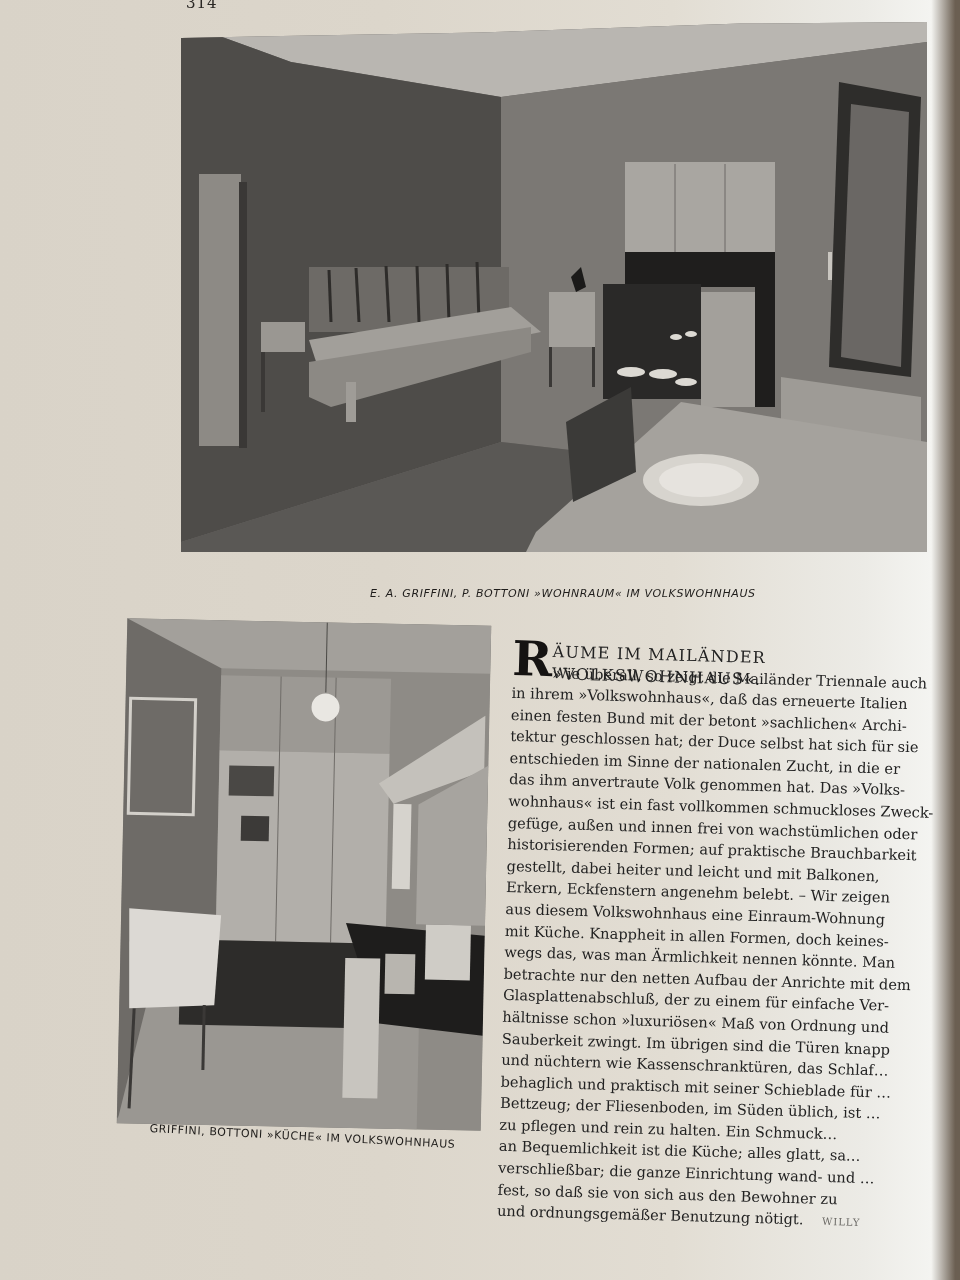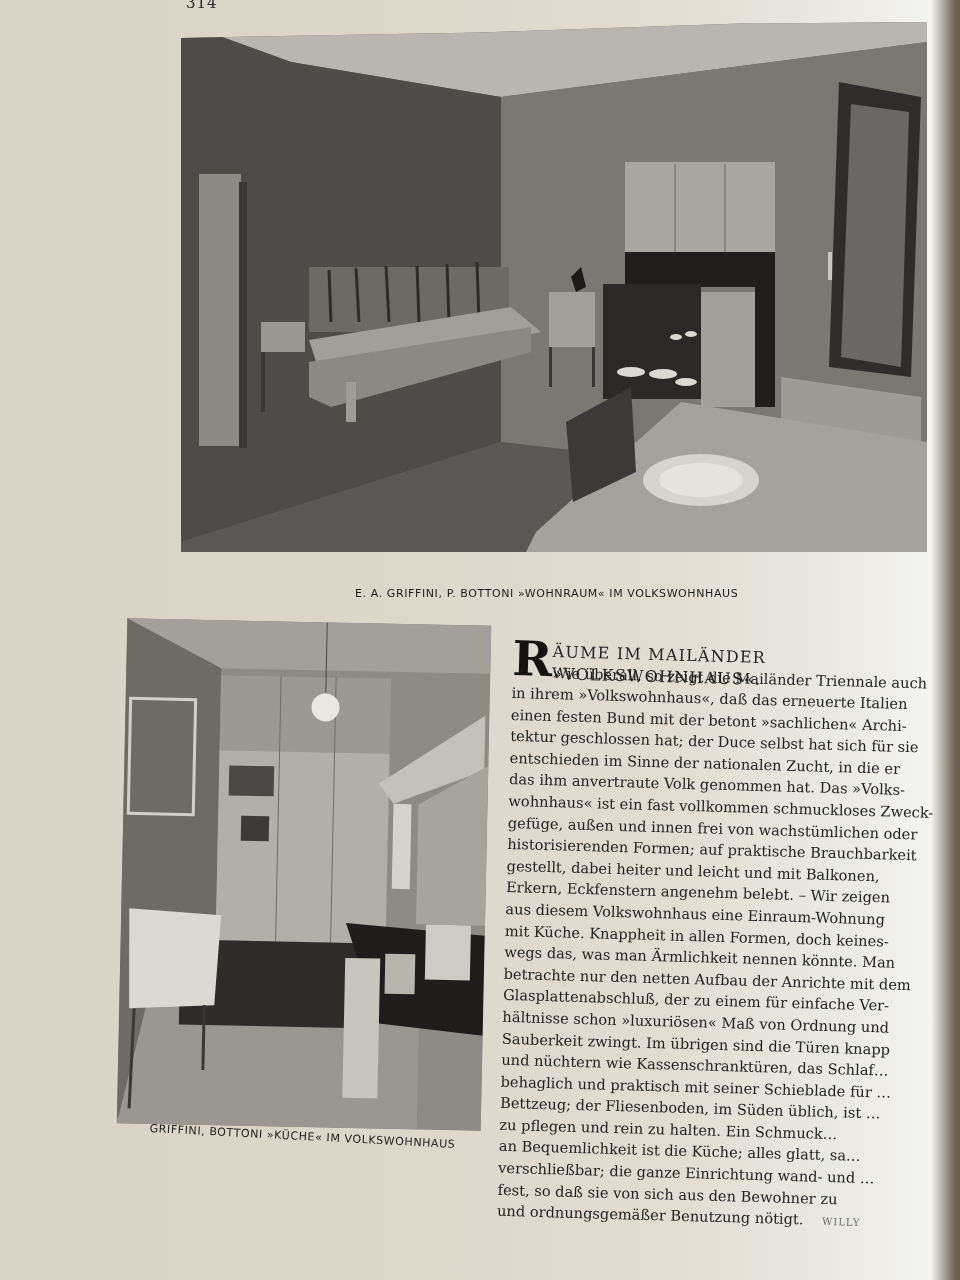--- a/index.html
+++ b/index.html
@@ -23,21 +23,21 @@
   }
   .photo-kitchen {
     left:122px; top:622px; width:364px; height:505px;
     transform: rotate(1.2deg);
     background:#8a8782;
   }
   .caption {
     position:absolute; font-family: "DejaVu Sans", sans-serif; font-size:11px;
     letter-spacing:0.6px; color:#1f1d1b; white-space:nowrap;
   }
-  .caption-living { left:355px; top:587px; }
+  .caption-living { left:370px; top:587px;font-style:italic; }
   .caption-kitchen { left:150px; top:1122px; transform: rotate(3deg); transform-origin:left top; }
   .article {
     position:absolute; left:513px; top:640px; width:443px;
     font-size:14.6px; line-height:21.6px; color:#222;
     transform: rotate(1.6deg); transform-origin:left top;
   }
   .article .headline-row { position:relative; height:42px; }
   .dropcap {
     position:absolute; left:0; top:-6px; font-size:48px; line-height:48px; font-weight:bold;
     font-family: "DejaVu Serif", serif; color:#151312;

